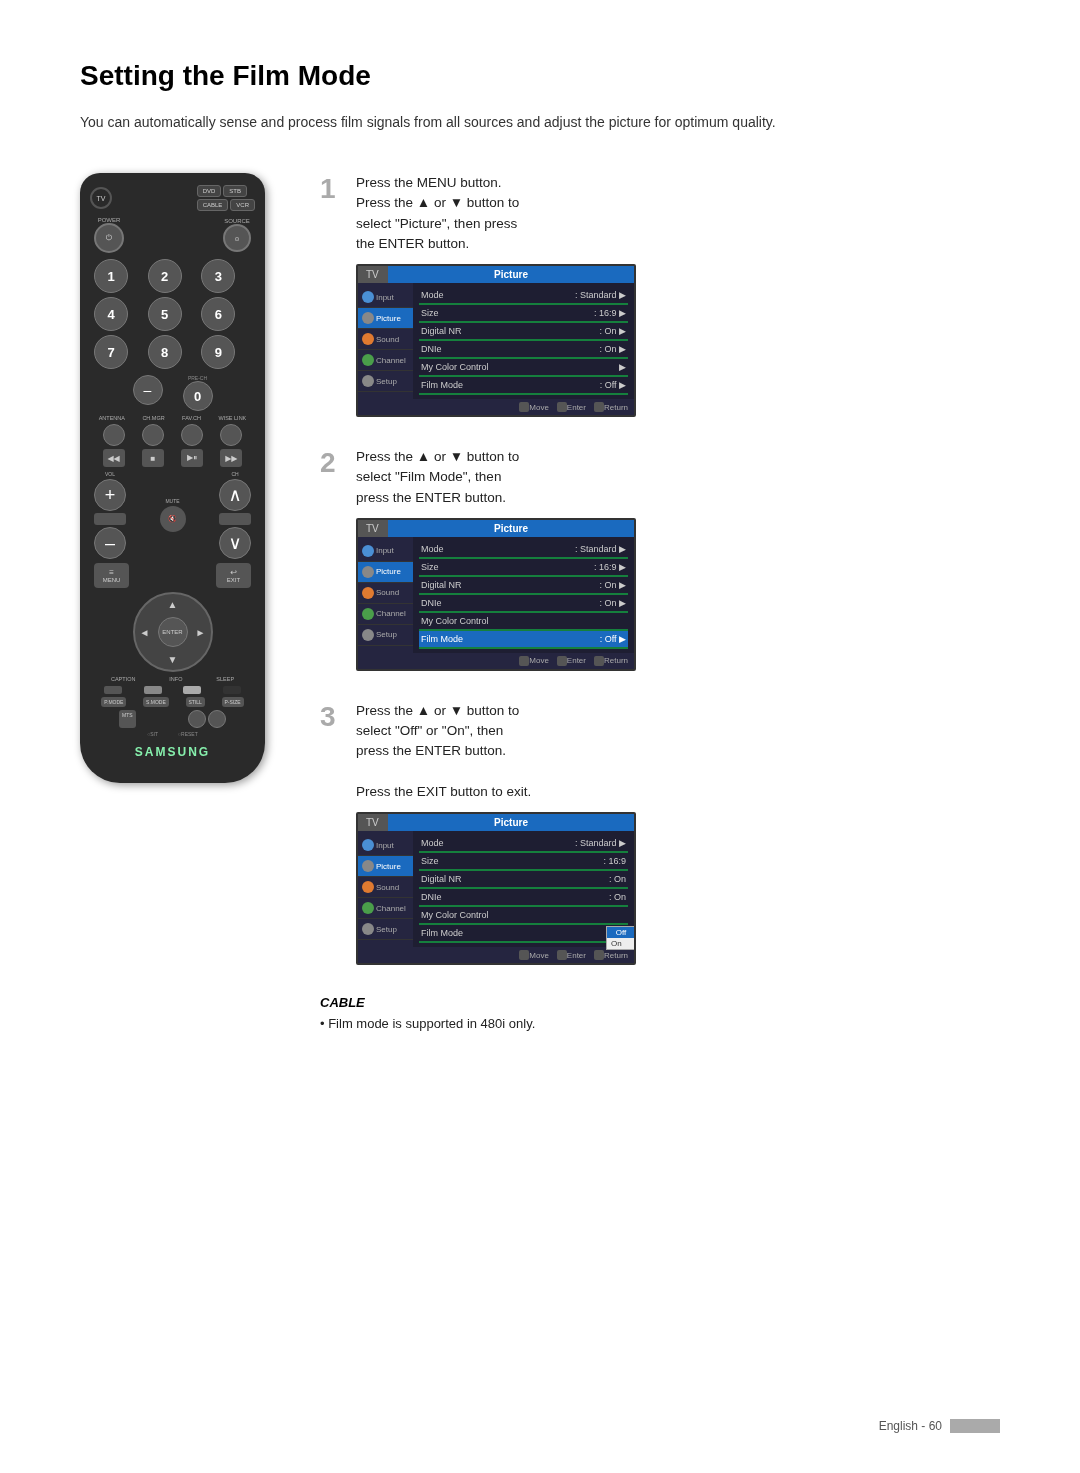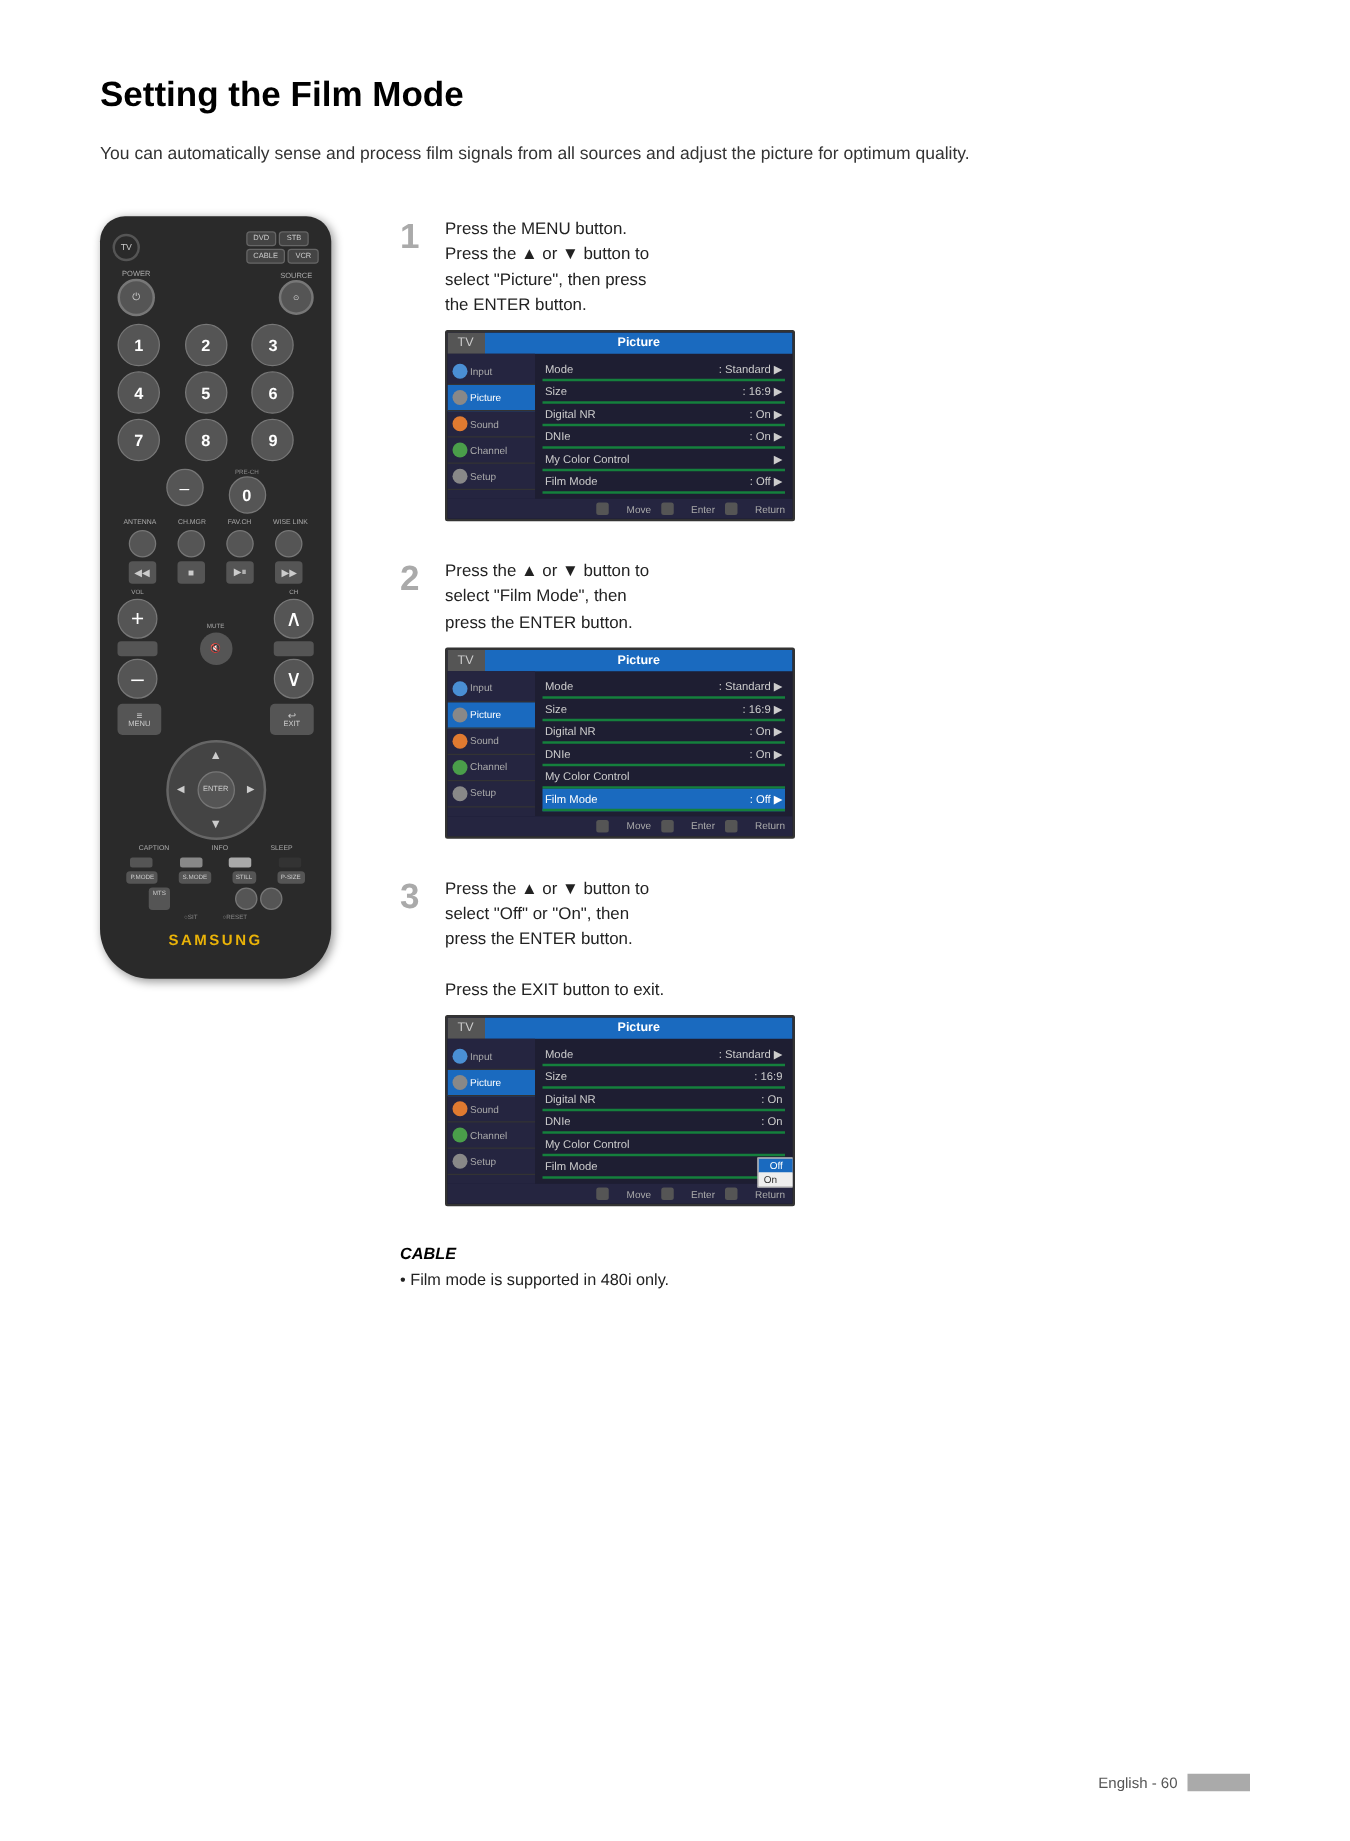--- a/index.html
+++ b/index.html
@@ -392,21 +392,21 @@
       display: flex;
       justify-content: space-around;
       margin: 3px;
     }
 
     .samsung-logo {
       text-align: center;
       font-size: 12px;
       font-weight: bold;
       letter-spacing: 2px;
-      color: #eab308;
+      color: #86efac;
       margin: 8px 0 4px;
       font-family: 'Arial', sans-serif;
     }
 
     
     .steps-area {
       flex: 1;
     }
 
     .step {
@@ -468,21 +468,21 @@
       font-weight: bold;
       text-align: center;
     }
 
     .tv-body {
       background: #1e1e32;
       display: flex;
     }
 
     .tv-sidebar {
-      width: 70px;
+      width: 55px;
       background: #252540;
       padding: 4px 0;
     }
 
     .tv-sidebar-item {
       display: flex;
       align-items: center;
       padding: 4px 4px;
       gap: 2px;
       font-size: 8px;
@@ -538,21 +538,21 @@
       justify-content: flex-end;
       gap: 8px;
       padding: 3px 6px;
       font-size: 8px;
       color: #aaa;
     }
 
     .tv-footer-item {
       display: flex;
       align-items: center;
-      gap: 14px;
+      gap: 0;
     }
 
     .tv-footer-icon {
       width: 10px;
       height: 10px;
       background: #555;
       border-radius: 2px;
       display: inline-block;
     }
 

